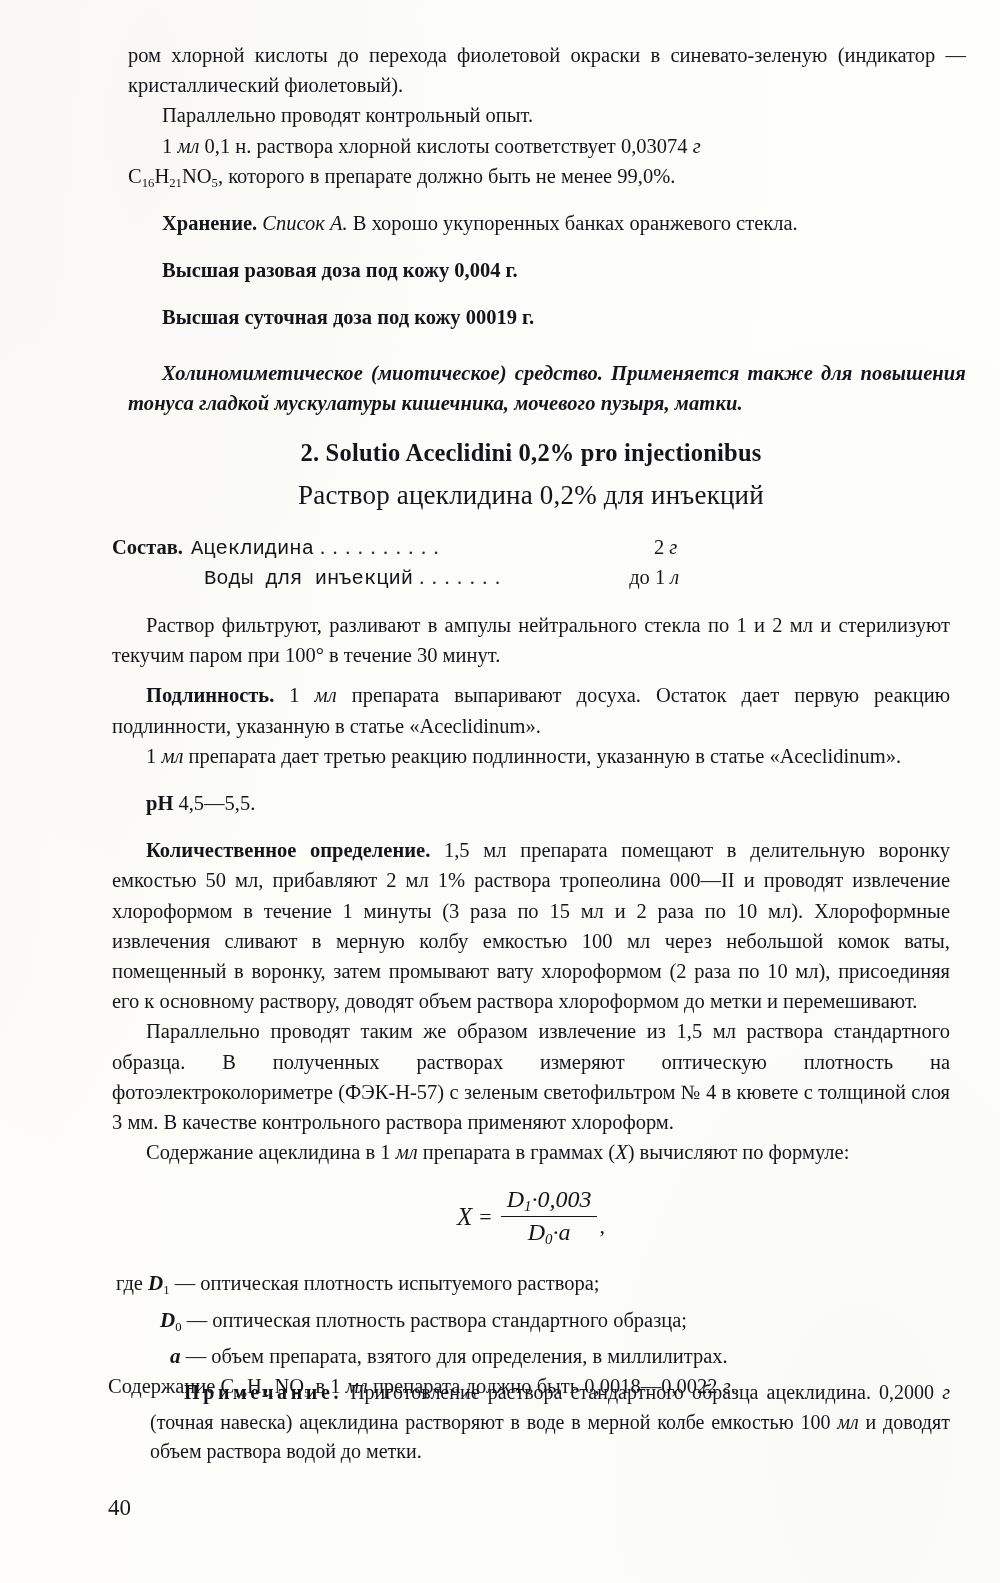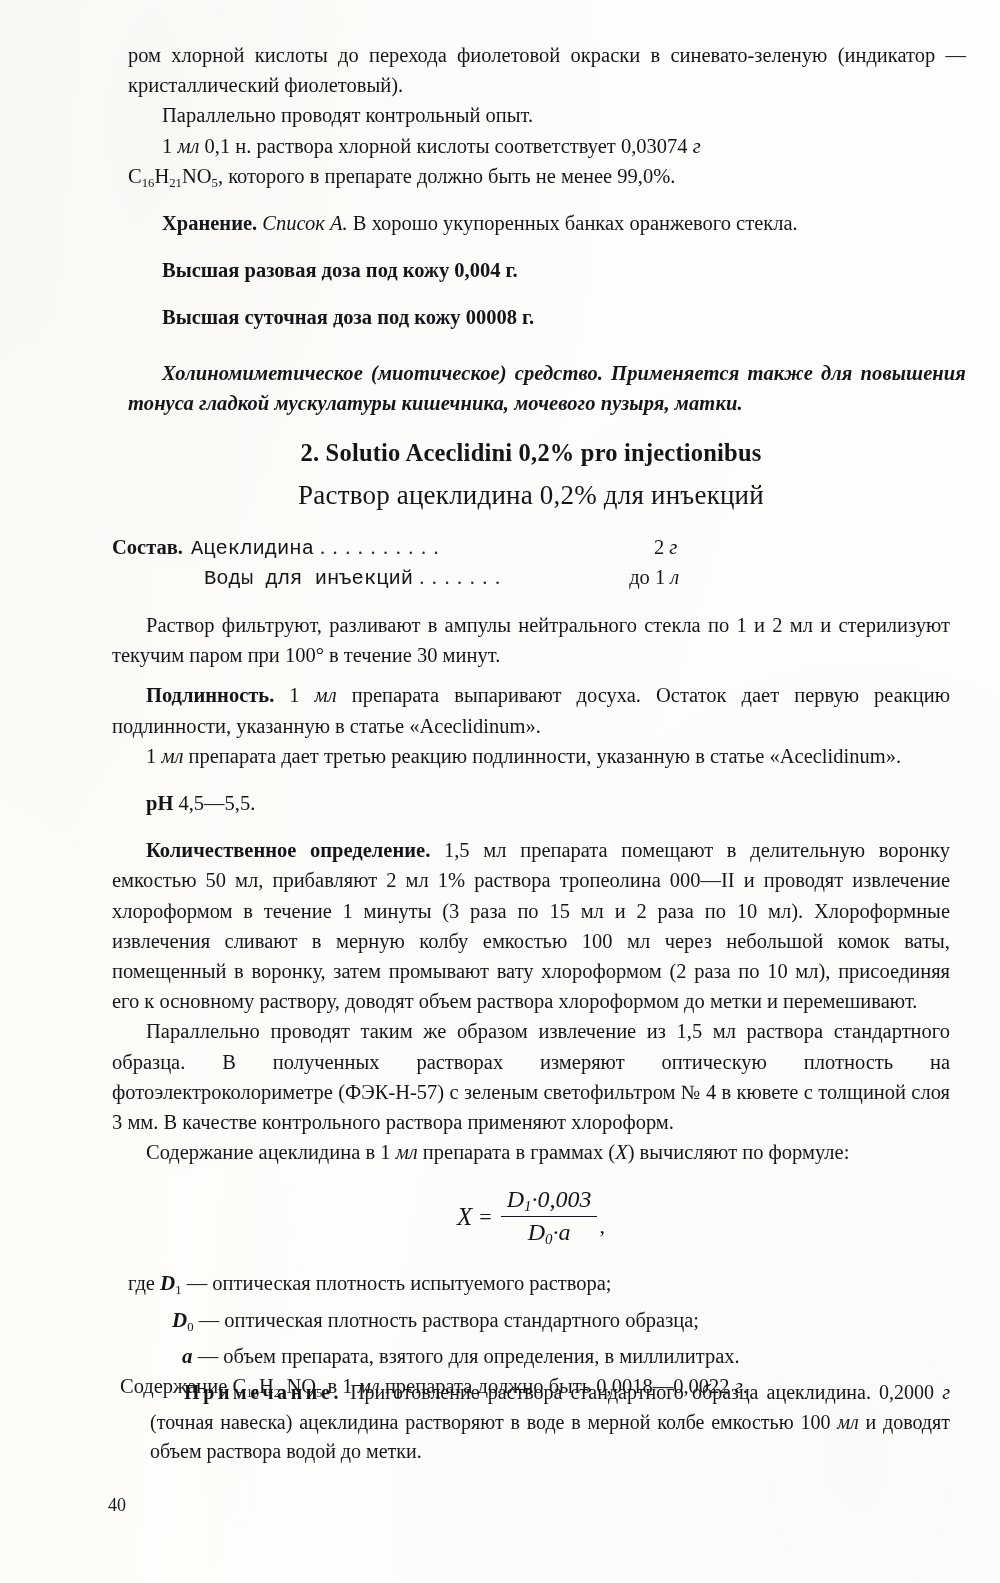--- a/index.html
+++ b/index.html
@@ -92,56 +92,56 @@
     text-align:center;font-style:italic;font-size:24px;
     margin:0 2px;
   }
   .frac .num{ padding:0 6px 1px 6px; border-bottom:1.6px solid #16171c; display:block; }
   .frac .den{ padding:2px 6px 0 6px; display:block; }
   .fx{ font-style:italic;font-size:25px;vertical-align:middle; }
   .feq{ font-size:22px;vertical-align:middle;padding:0 7px; }
   .fcomma{ font-size:22px;vertical-align:-12px; }
   sub{ font-size:.62em; vertical-align:-.28em; }
 
-  .deflist{ position:absolute;left:120px;top:1268px;width:838px; }
+  .deflist{ position:absolute;left:108px;top:1268px;width:838px; }
   .defrow{ font-size:20.5px;line-height:30px;white-space:nowrap; }
   .d-ind1{ padding-left:8px; }
   .d-ind2{ padding-left:52px; }
   .d-ind3{ padding-left:62px; }
   .sym{ font-style:italic;font-weight:bold;font-size:21px; }
 
   .note{
     position:absolute;left:150px;top:1378px;width:800px;
   }
   .note p{ font-size:20px;line-height:29.5px; }
   .note-lead{ font-weight:bold;letter-spacing:3.6px; }
 
   .pageno{
     position:absolute;left:108px;top:1495px;
-    font-size:18px;color:#17181d;
+    font-size:23px;color:#17181d;
   }
 </style>
 </head>
 <body>
 
 <div class="page">
 
   <div class="body1">
 
     <p class="noind">ром хлорной кислоты до перехода фиолетовой окраски в синевато-зеленую (индикатор — кристаллический фиолетовый).</p>
 
     <p class="ind">Параллельно проводят контрольный опыт.</p>
 
     <p class="ind"><span>1 </span><i>мл</i><span> 0,1 н. раствора хлорной кислоты соответствует 0,03074 </span><i>г</i><br><span>C</span><sub>16</sub><span>H</span><sub>21</sub><span>NO</span><sub>5</sub><span>, которого в препарате должно быть не менее 99,0%.</span></p>
 
     <p class="ind gap-s"><b>Хранение.</b> <i>Список А.</i><span> В хорошо укупоренных банках оранжевого стекла.</span></p>
 
     <p class="ind gap-m bold">Высшая разовая доза под кожу 0,004 г.</p>
 
-    <p class="ind gap-m bold">Высшая суточная доза под кожу 00008 г.</p>
+    <p class="ind gap-m bold">Высшая суточная доза под кожу 00019 г.</p>
 
     <p class="ind gap-l it-all">Холиномиметическое (миотическое) средство. Применяется также для повышения тонуса гладкой мускулатуры кишечника, мочевого пузыря, матки.</p>
   </div>
 
   <div class="title-block">
     <p class="title-lat">2. Solutio Aceclidini 0,2% pro injectionibus</p>
     <p class="title-rus">Раствор ацеклидина 0,2% для инъекций</p>
   </div>
 
   <div class="composition">

